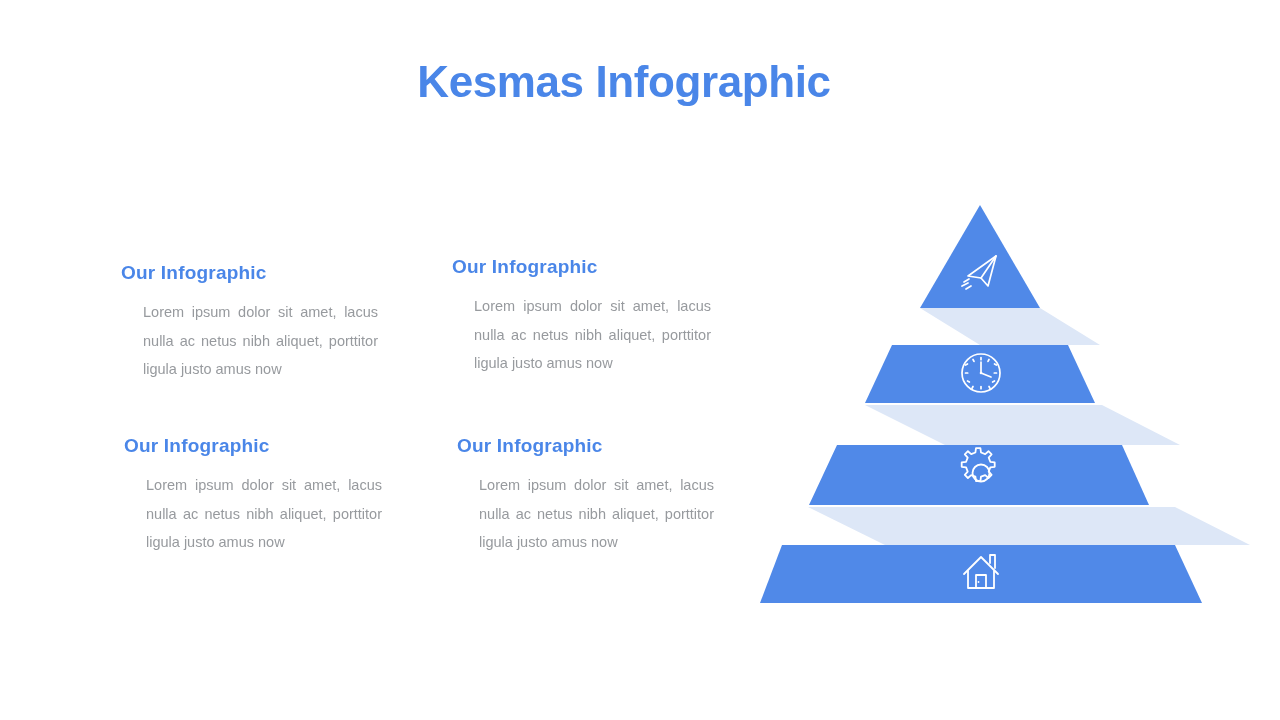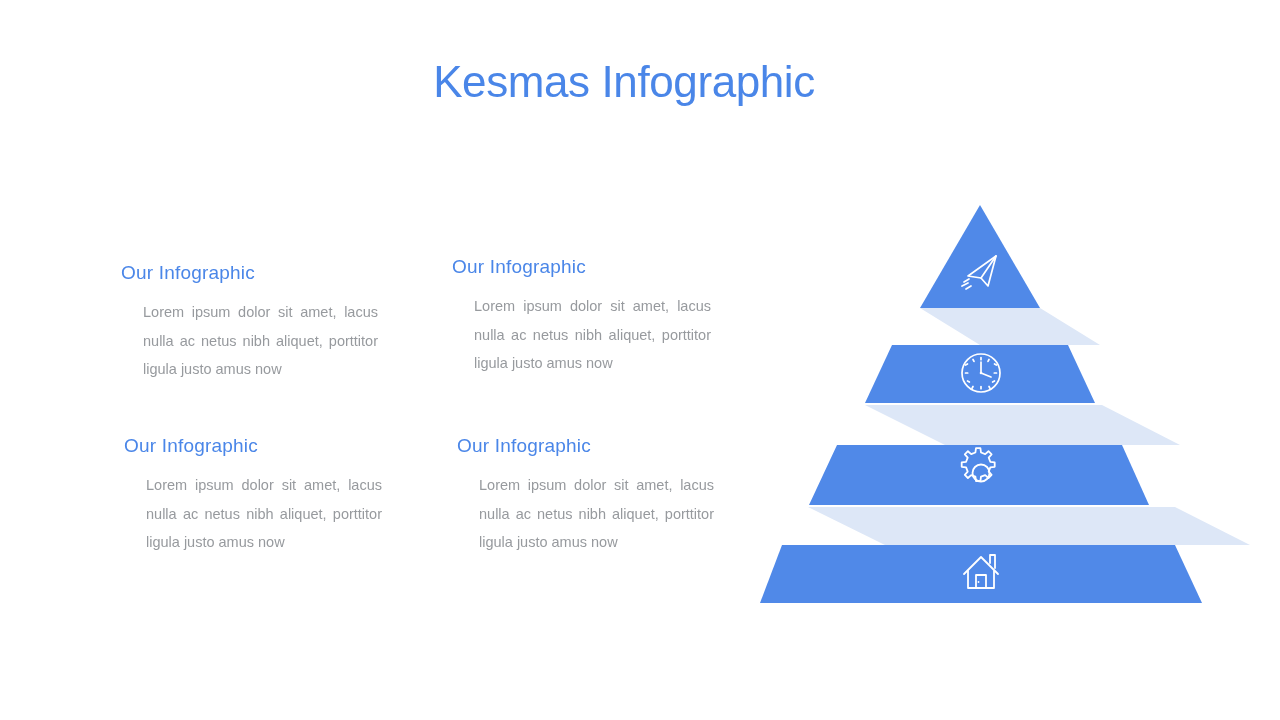--- a/index.html
+++ b/index.html
@@ -11,31 +11,31 @@
     overflow:hidden;
   }
 
   
   .slide-title {
     position:absolute;
     left:0; top:57px;
     width:1248px;
     text-align:center;
     font-size:44px;
-    font-weight:normal;
+    font-weight:bold;
     color:#4a86e8;
     letter-spacing:-0.4px;
     white-space:nowrap;
   }
 
   
   .text-block { position:absolute; }
   .block-heading {
     font-size:19px;
-    font-weight:normal;
+    font-weight:bold;
     color:#4a86e8;
     letter-spacing:0.2px;
     margin-bottom:14px;
     white-space:nowrap;
   }
   .block-body {
     font-size:14.5px;
     line-height:28.5px;
     color:#979a9e;
     text-align:justify;

